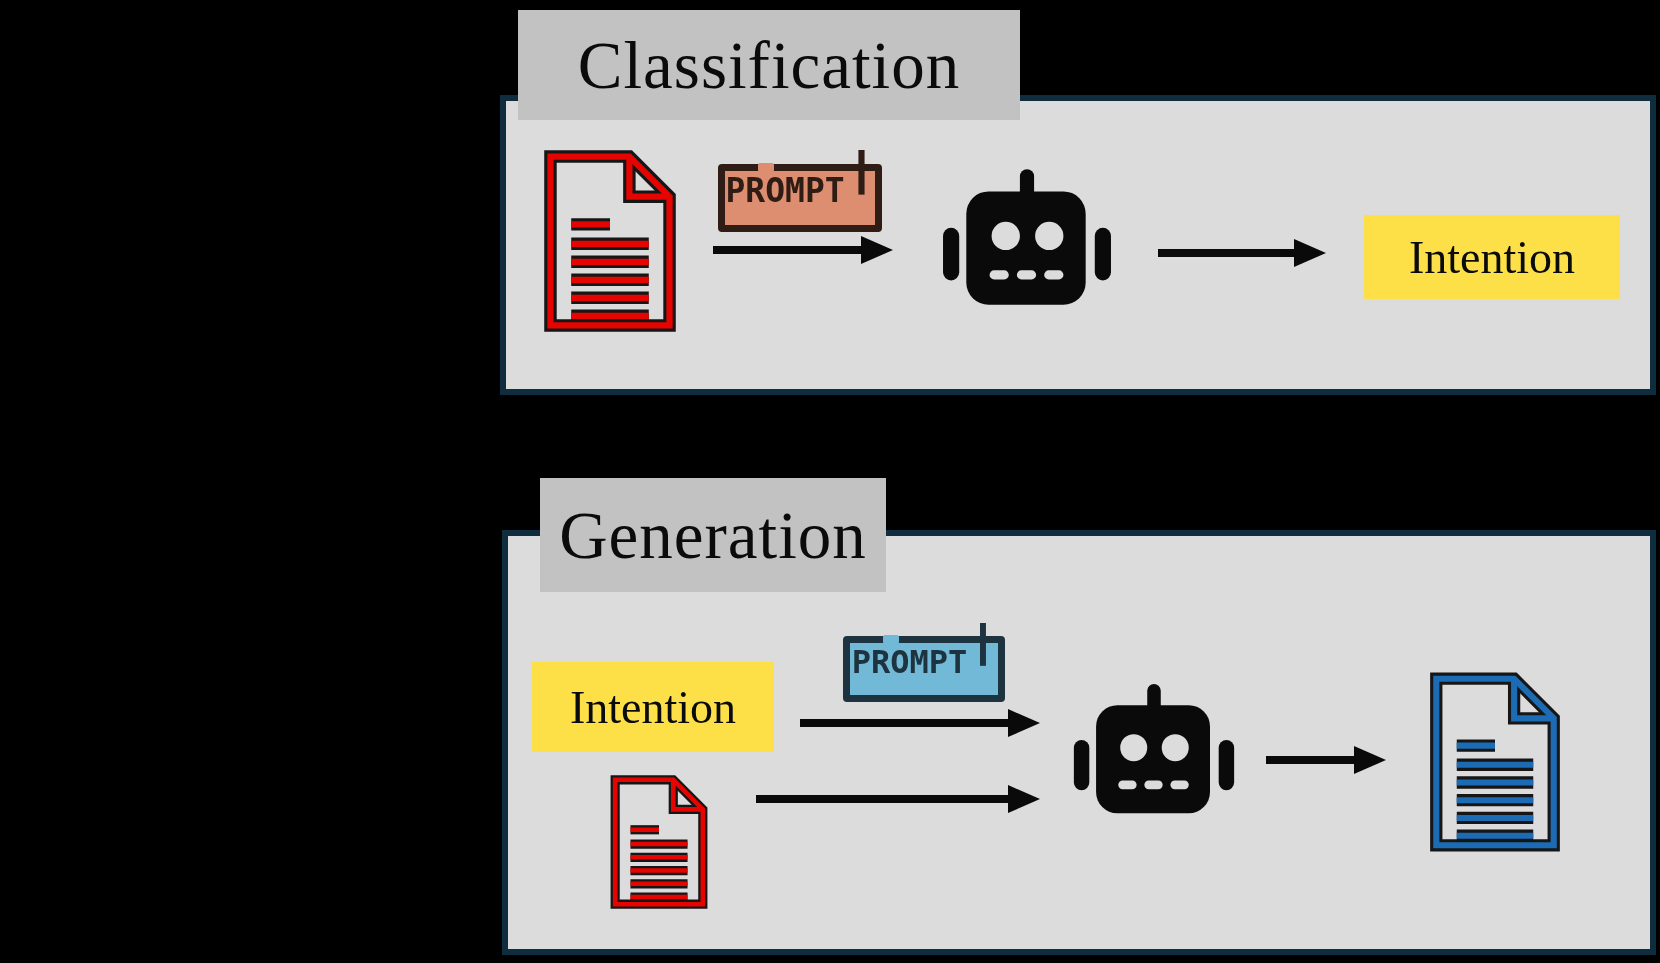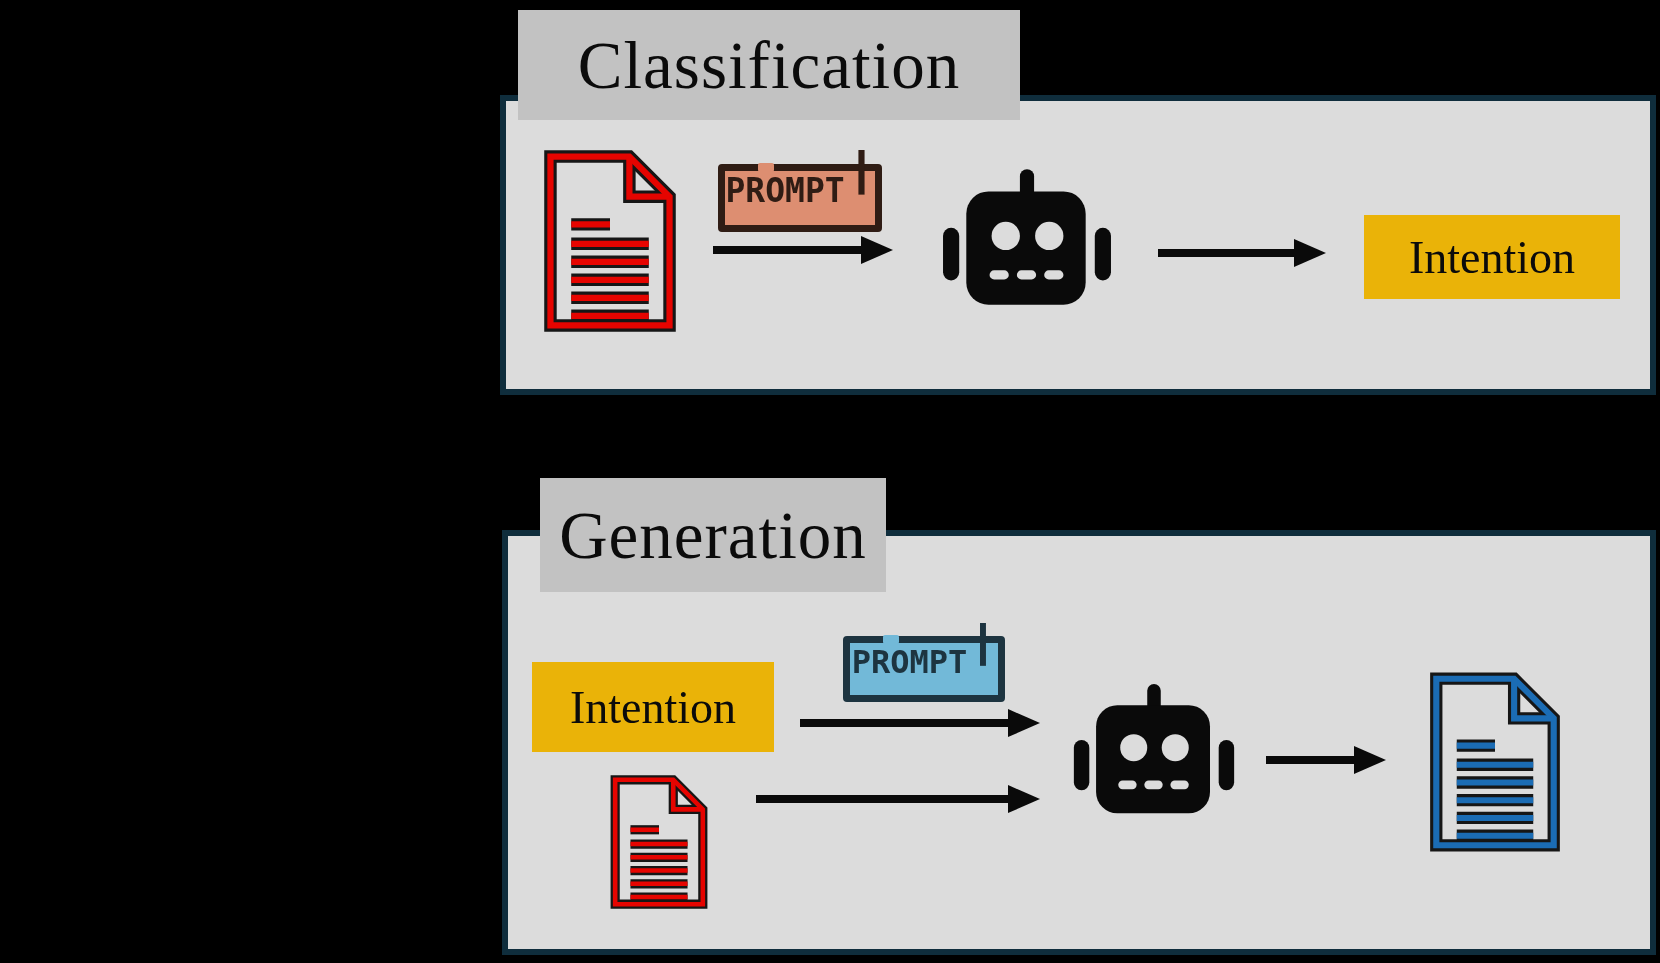--- a/index.html
+++ b/index.html
@@ -13,21 +13,21 @@
   .panel-classification{left:500px;top:95px;width:1156px;height:300px;}
   .panel-generation{left:502px;top:530px;width:1154px;height:425px;}
   .title-box{
     position:absolute;background:#c2c2c2;color:#0b0b0b;text-align:center;
     font-size:67px;letter-spacing:1px;
     display:flex;align-items:center;justify-content:center;
   }
   .title-classification{left:518px;top:10px;width:502px;height:110px;}
   .title-generation{left:540px;top:478px;width:346px;height:114px;}
   .intention-box{
-    position:absolute;background:#eab308;color:#0b0b0b;text-align:center;
+    position:absolute;background:#fde047;color:#0b0b0b;text-align:center;
     font-size:46px;display:flex;align-items:center;justify-content:center;
   }
   .intention-classification{left:1364px;top:215px;width:256px;height:84px;}
   .intention-generation{left:532px;top:662px;width:242px;height:90px;}
   .prompt-badge{
     position:absolute;box-sizing:border-box;border-radius:4px;
     display:flex;justify-content:center;
     font-family:"DejaVu Sans Mono", monospace;font-weight:bold;margin-top:12px;
   }
   .prompt-classification{

